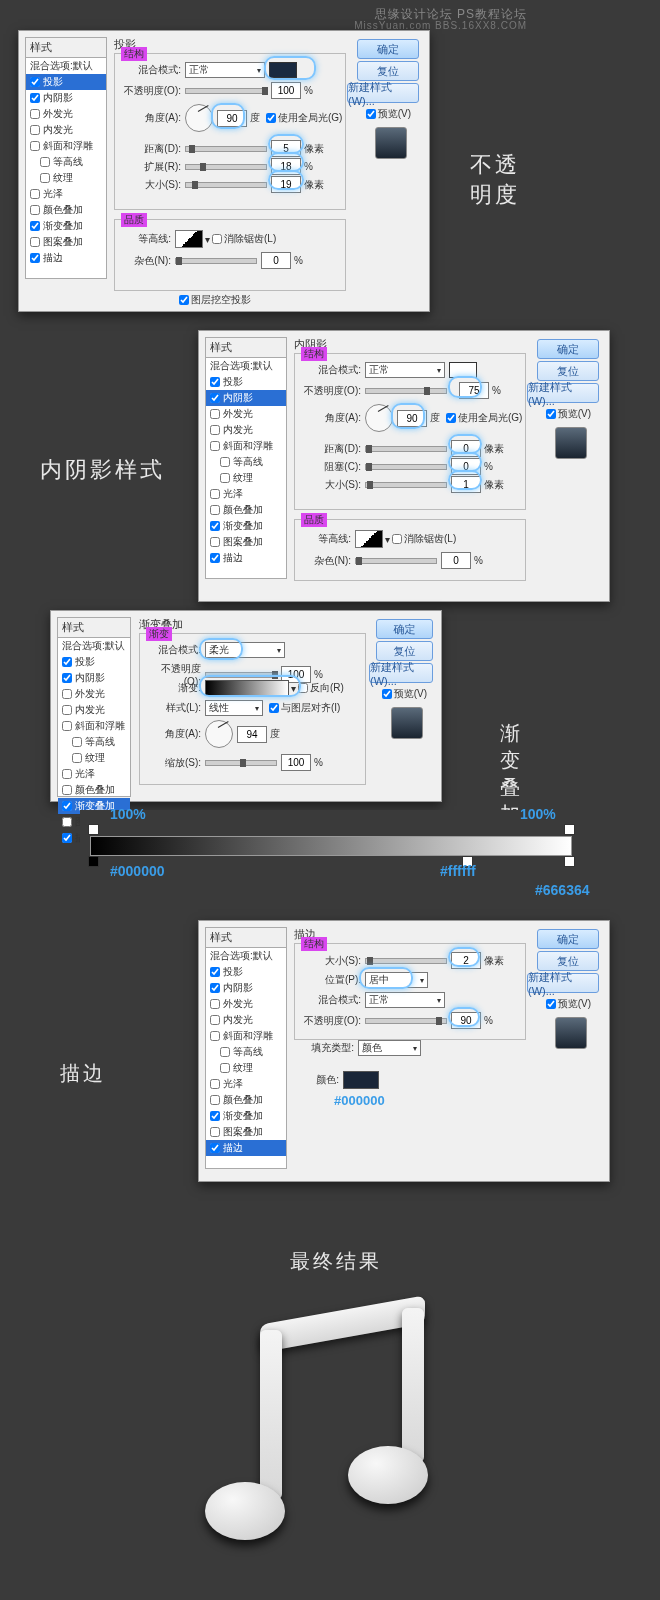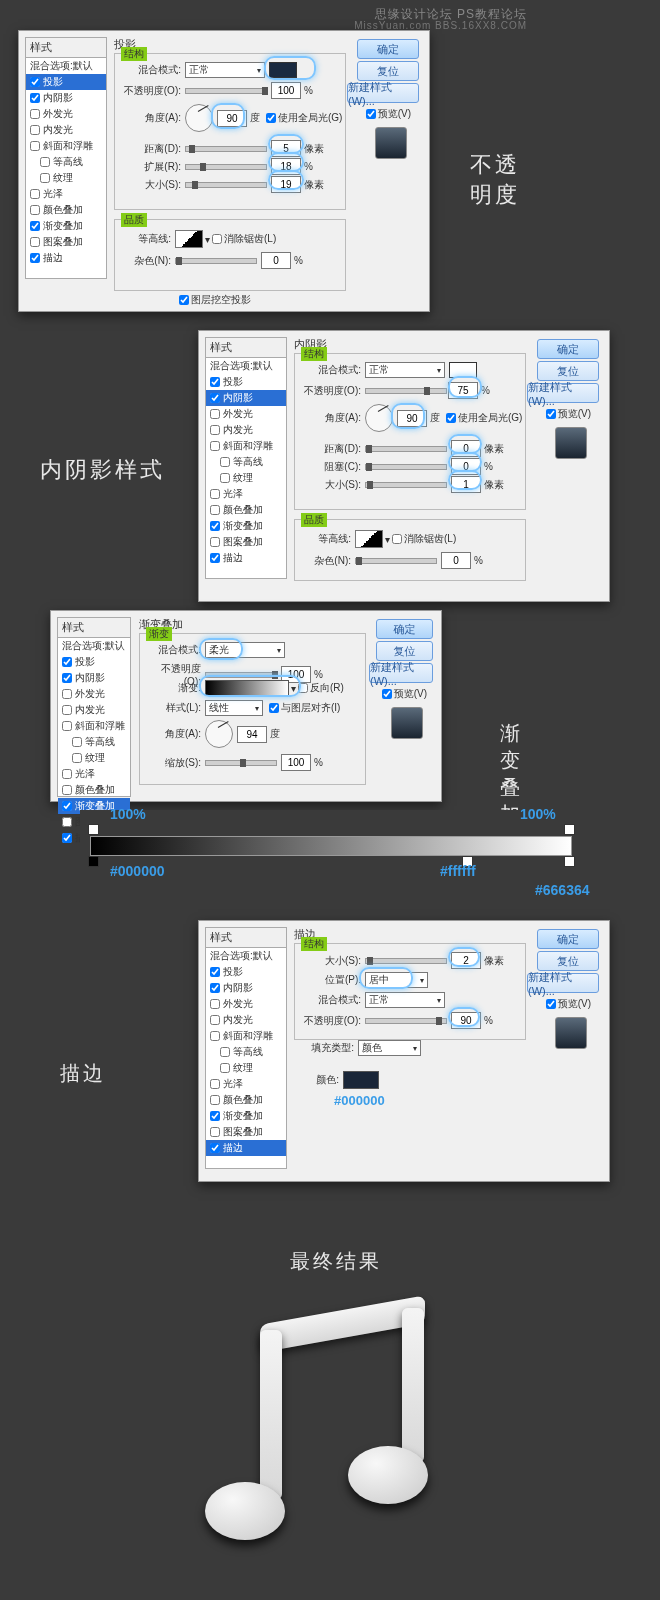--- a/index.html
+++ b/index.html
@@ -12,21 +12,21 @@
 
 .dlg{position:absolute;background:#f0f0f0;border:1px solid #999;box-shadow:0 4px 10px rgba(0,0,0,.5)}
 .styles-box{position:absolute;background:#fff;border:1px solid #aaa}
 .styles-hdr{border-bottom:1px solid #aaa;padding:2px 4px;font-size:11px;background:#f0f0f0}
 .style-row{display:flex;align-items:center;padding:1px 4px;font-size:10px;line-height:14px}
 .style-row input{margin:0 3px 0 0;width:10px;height:10px}
 .indent{padding-left:14px}
 .style-row.sel{background:#2a6fd4;color:#fff}
 
 .group{position:absolute;border:1px solid #bbb}
-.group .gl{position:absolute;top:-7px;left:6px;background:#84cc16;padding:0 3px;font-size:10px}
+.group .gl{position:absolute;top:-7px;left:6px;background:#d946ef;padding:0 3px;font-size:10px}
 .field{position:absolute;display:flex;align-items:center;font-size:10px}
 .field .lab{text-align:right;margin-right:4px}
 .inp{border:1px solid #777;background:#fff;height:13px;font-size:10px;text-align:center}
 .drop{border:1px solid #777;background:#fff;height:14px;display:flex;align-items:center;padding:0 3px;font-size:10px;position:relative}
 .drop:after{content:"▾";position:absolute;right:3px;font-size:8px}
 .swatch{width:26px;height:14px;border:1px solid #333;background:#1a2a40}
 .chk{display:flex;align-items:center;font-size:10px}
 .chk input{width:10px;height:10px;margin:0 2px 0 0}
 .arc{width:26px;height:26px;border:1px solid #888;border-radius:50%;position:relative;background:#f8f8f8}
 .arc:after{content:"";position:absolute;width:12px;height:1px;background:#333;top:6px;left:12px;transform-origin:left;transform:rotate(-30deg)}
@@ -267,21 +267,21 @@
       <div class="field" style="top:8px;left:6px">
           <span class="lab" style="width:60px">混合模式:</span>
           <div class="drop" style="width:72px">正常</div>
           <div style="width:26px;height:14px;border:1px solid #333;background:#fff;margin-left:4px"></div>
         </div>
       <div class="field" style="top:28px;left:6px">
           <span class="lab" style="width:60px">不透明度(O):</span>
           <div class="slider" style="width:80px">
             <div class="th" style="left:58px"></div>
           </div>
-          <input class="inp" style="width: 24px; margin-left: 1px;" value="75">
+          <input class="inp" style="width: 24px; margin-left: 12px;" value="75">
           <span style="margin-left:3px">%</span>
         </div>
       <div class="field" style="top:50px;left:6px">
           <span class="lab" style="width:60px">角度(A):</span>
           <span class="arc"></span>
           <input class="inp" style="width: 24px; margin-left: 4px;" value="90">
           <span style="margin-left:3px">度</span>
           <label class="chk" style="margin-left:6px">
             <input type="checkbox" checked="" style="">
             <span>使用全局光(G)</span>

